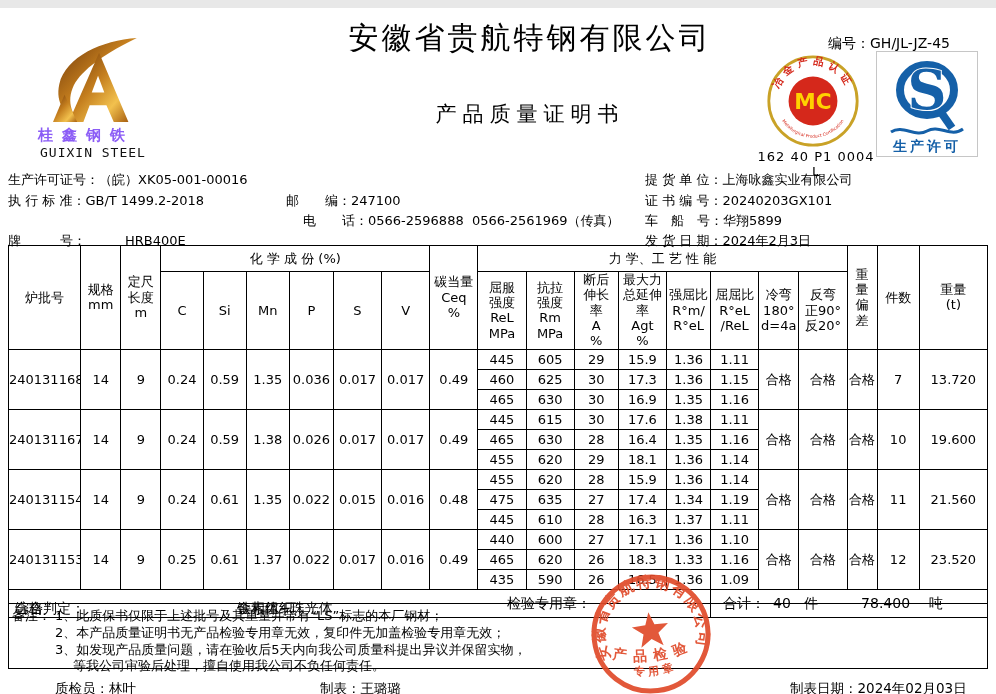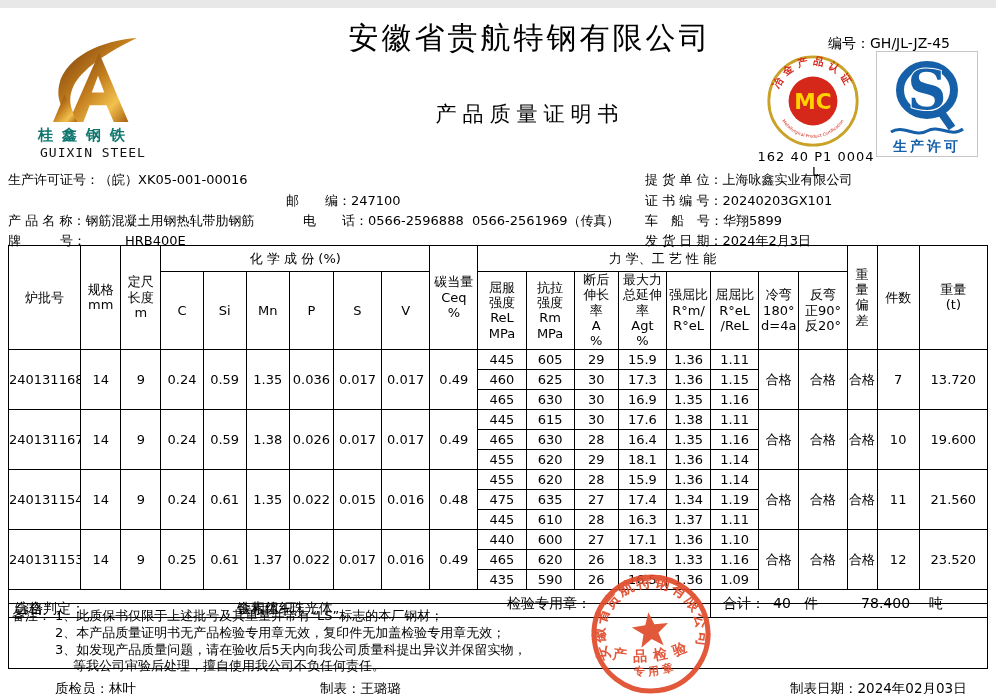--- a/index.html
+++ b/index.html
@@ -12,21 +12,21 @@
   
   .title { top:10px; left:70px; width:920px; text-align:center;
            font-family:"Liberation Serif", serif; font-size:30px; letter-spacing:3px; }
   .subtitle { top:92px; left:70px; width:920px; text-align:center;
               font-family:"Liberation Serif", serif; font-size:21px; letter-spacing:6px; }
   .doc-number { top:27px; left:828px; font-size:14px; }
   .mc-code { top:141px; left:754px; width:124px; font-size:13px; text-align:center; letter-spacing:1px; }
   .qs-box { top:43px; left:876px; width:102px; height:106px; border:1px solid #c6c6c6; background:#fff; }
 
   .logo-cn { top:118px; left:38px; width:120px; font-size:15px; font-weight:bold;
-             letter-spacing:9px; color:#0f766e; }
+             letter-spacing:9px; color:#8b5cf6; }
   .logo-en { top:137px; left:40px; width:120px; font-size:13px;
              font-family:"DejaVu Sans Mono", monospace; color:#111; letter-spacing:1px; }
 
   
   .info-line { font-size:13px; white-space:pre; line-height:18px; }
 
   
   table.cert { position:absolute; top:237px; left:8px; width:980px;
                border-collapse:collapse; table-layout:fixed; }
   table.cert th, table.cert td { border:1px solid #000; text-align:center;
@@ -100,21 +100,21 @@
     <svg width="100" height="104" viewBox="0 0 100 104">
       <ellipse cx="50" cy="38" rx="27" ry="25" fill="none" stroke="#1560a8" stroke-width="8"></ellipse>
       <path d="M 61,56 L 75,76" stroke="#1560a8" stroke-width="8"></path>
       <text x="50" y="57" text-anchor="middle" font-size="54" font-weight="bold" fill="#1560a8" font-family="DejaVu Serif, serif" stroke="#fff" stroke-width="2" paint-order="stroke">S</text>
       <path d="M 14,80 C 26,72 38,86 50,79 C 62,72 74,86 86,77" fill="none" stroke="#1560a8" stroke-width="3"></path>
       <text x="50" y="99" text-anchor="middle" font-size="14" font-weight="bold" fill="#1560a8" letter-spacing="3">生产许可</text>
     </svg>
   </div>
 
   <div class="abs info-line" style="top:163px;left:8px;"><span>生产许可证号：</span><span>（皖）XK05-001-00016</span></div>
-  <div class="abs info-line" style="top:204px;left:8px;"><span>产 品 名 称：</span><span>钢筋混凝土用钢热轧带肋钢筋</span></div>
+  <div class="abs info-line" style="top:184px;left:8px;"><span>执 行 标 准：</span><span>GB/T 1499.2-2018</span></div>
   <div class="abs info-line" style="top:224px;left:8px;"><span>牌　　　号：</span><span>　　　HRB400E</span></div>
 
   <div class="abs info-line" style="top:184px;left:286px;"><span>邮　　编：</span><span>247100</span></div>
   <div class="abs info-line" style="top:204px;left:303px;"><span>电　　话：</span><span>0566-2596888  0566-2561969（传真）</span></div>
 
   <div class="abs info-line" style="top:163px;left:645px;"><span>提 货 单 位：</span><span>上海咏鑫实业有限公司</span></div>
   <div class="abs info-line" style="top:184px;left:645px;"><span>证 书 编 号：</span><span>20240203GX101</span></div>
   <div class="abs info-line" style="top:204px;left:645px;"><span>车　船　号：</span><span>华翔5899</span></div>
   <div class="abs info-line" style="top:224px;left:645px;"><span>发 货 日 期：</span><span>2024年2月3日</span></div>
 

